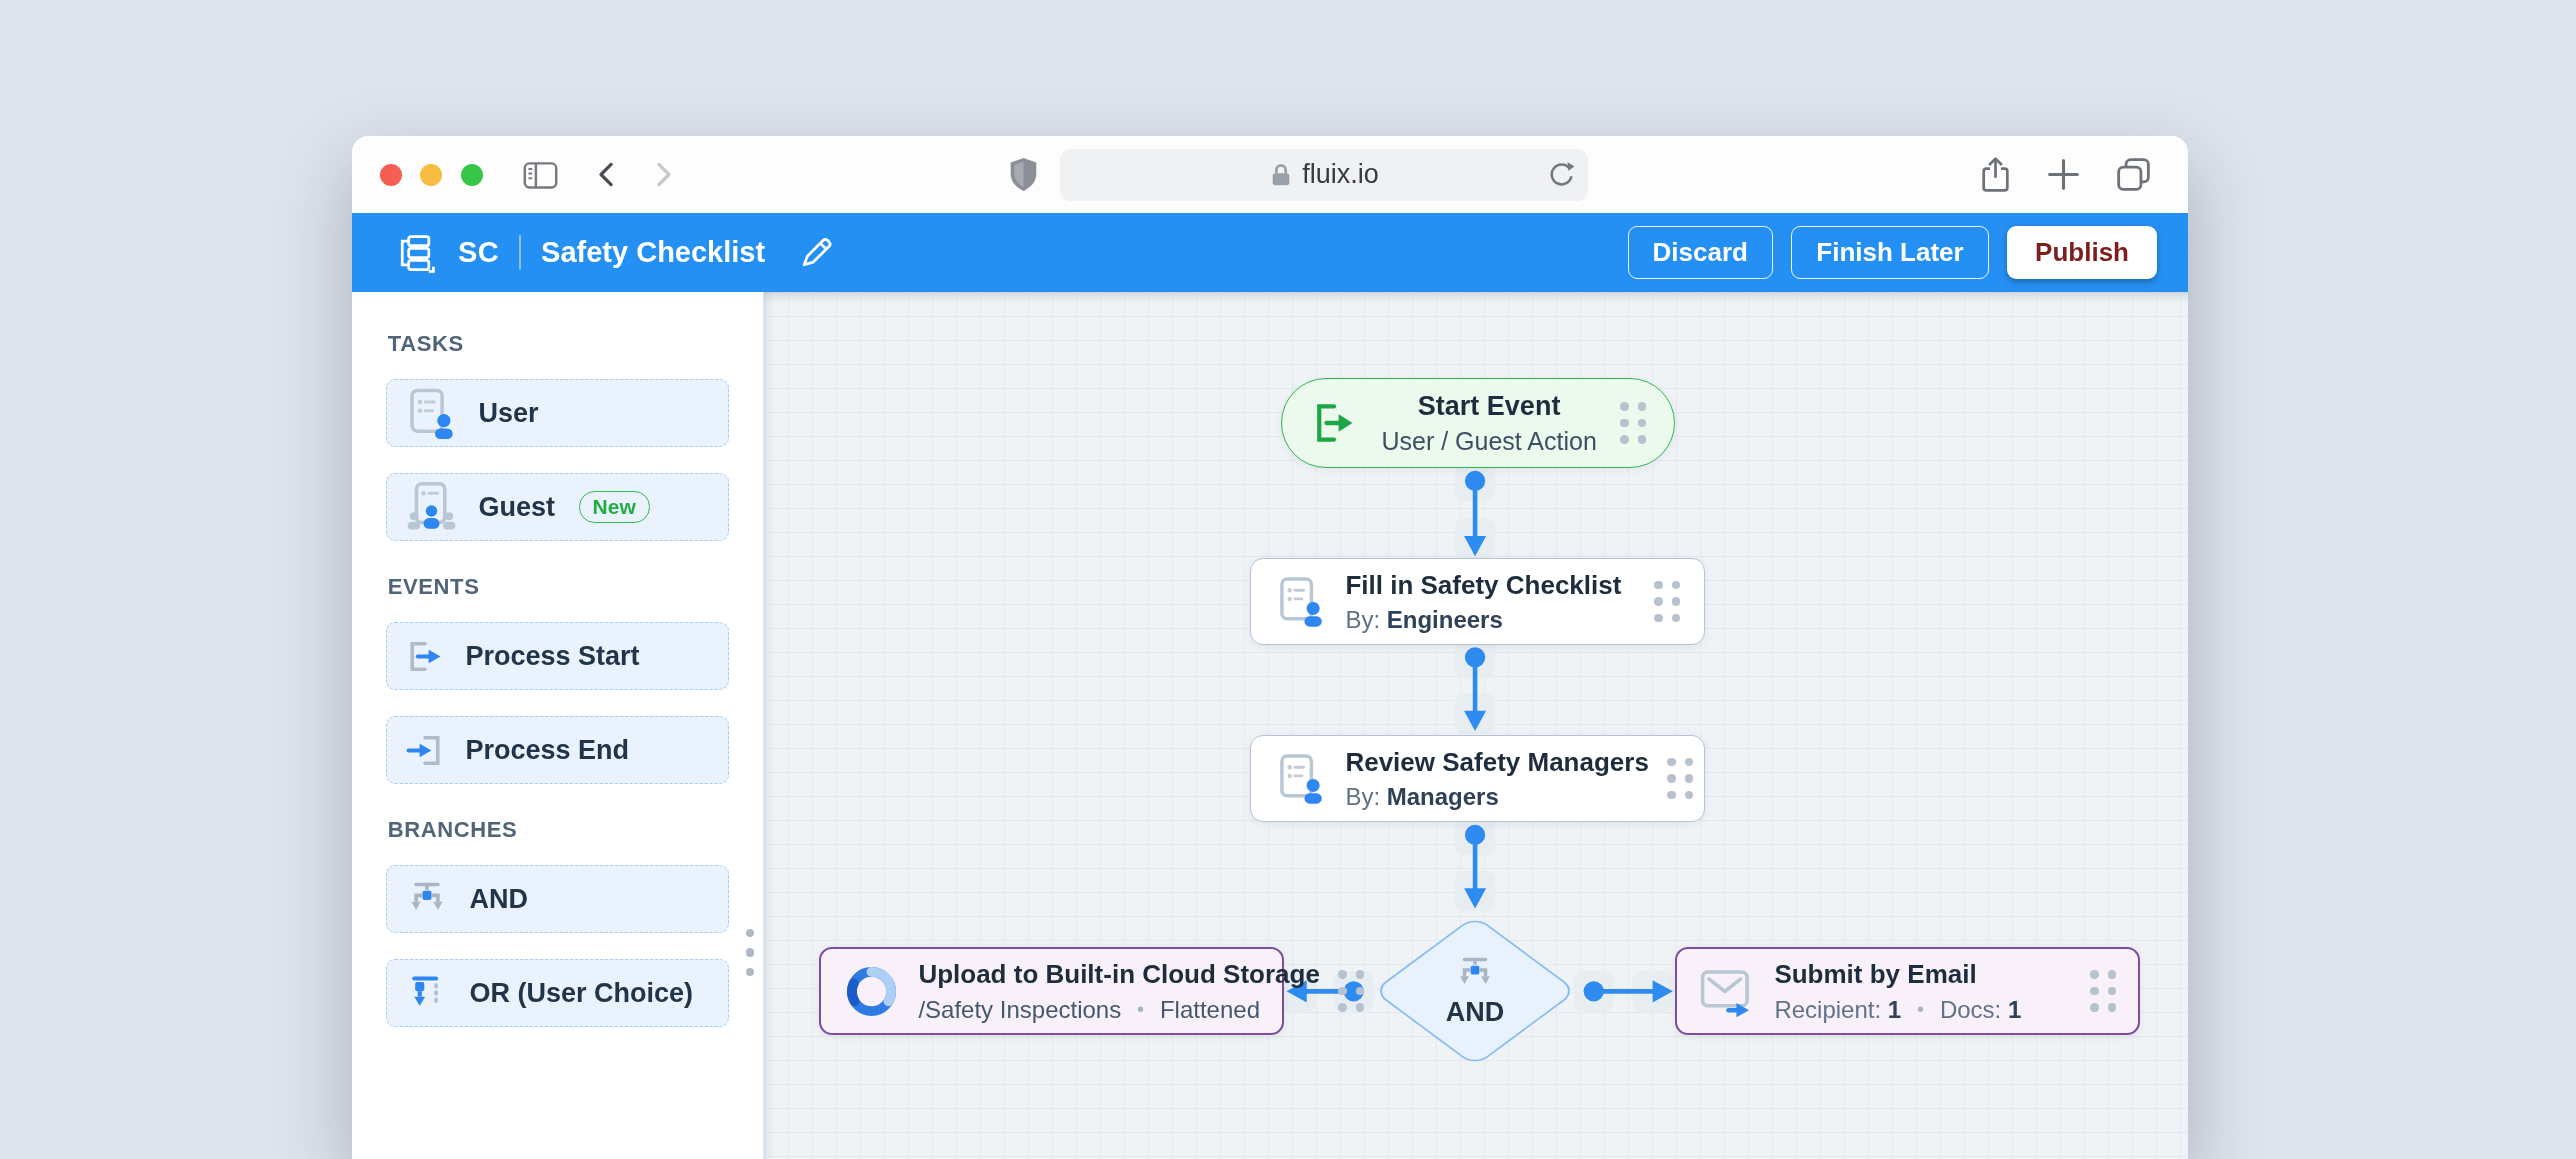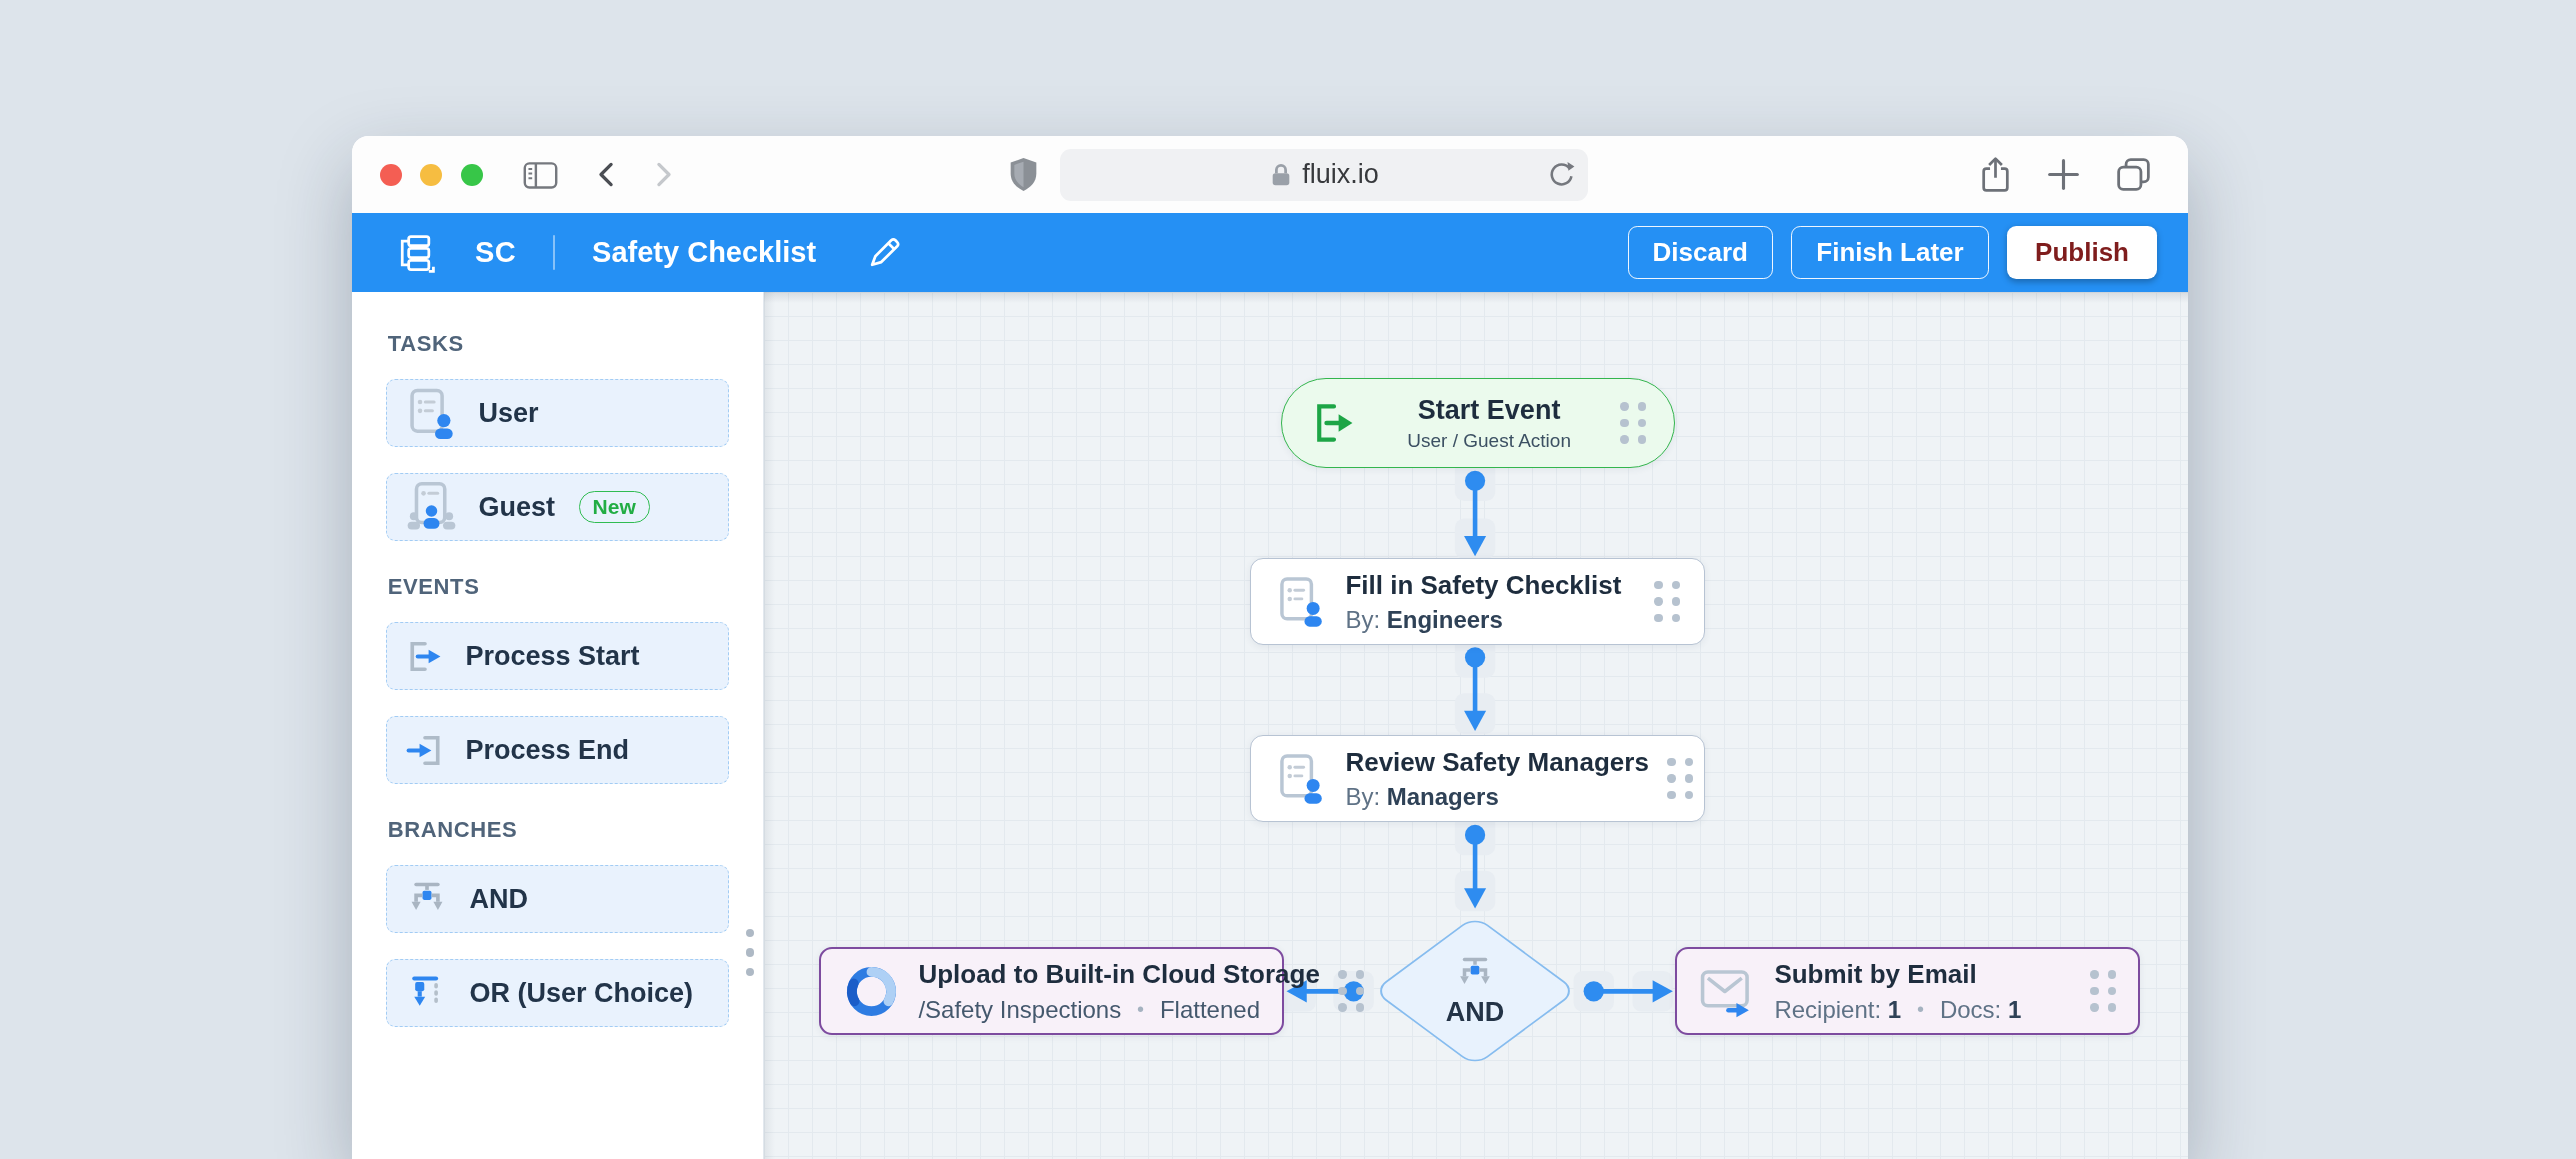--- a/index.html
+++ b/index.html
@@ -25,21 +25,21 @@
   .url-zone{position:absolute;left:655px;top:0;height:77px;display:flex;align-items:center;gap:20px}
   .url-field{
     width:528px;height:52px;background:#f0f1f3;border-radius:11px;position:relative;
     display:flex;align-items:center;justify-content:center;gap:9.2px;cursor:text;
   }
   .url-text{font-size:27px;color:#37393c}
   .reload{position:absolute;right:11px;top:50%;transform:translateY(-50%)}
   .tb-right{position:absolute;right:35px;top:0;height:77px;display:flex;align-items:center;gap:33px}
   
   .appbar{height:79px;flex:0 0 auto;background:#2590f4;display:flex;align-items:center;padding:0 31px 0 42px}
-  .app-left{display:flex;align-items:center;gap:37px;color:#fff}
+  .app-left{display:flex;align-items:center;gap:20px;color:#fff}
   .initials{font-size:29px;font-weight:700;letter-spacing:0.5px}
   .vdiv{width:1.8px;height:35px;background:rgba(255,255,255,.45);border-radius:0.9px}
   .wf-title{font-size:29px;font-weight:600}
   .edit-btn{margin-left:11px}
   .app-right{margin-left:auto;display:flex;align-items:center;gap:18.4px}
   .btn{
     height:53px;padding:0 24px;border-radius:9.2px;display:flex;align-items:center;
     border:1.8px solid rgba(255,255,255,.92);background:transparent;color:#fff;
     font-size:26px;font-weight:600;font-family:inherit;cursor:pointer;
   }
@@ -78,21 +78,21 @@
   .node-sub .path-val{color:#44586d}
   .node-sub .sep{color:#a5b2c0;margin:0 9.2px;font-size:20px;vertical-align:1.8px}
   .dots{display:grid;grid-template-columns:repeat(2,8.3px);grid-auto-rows:8.3px;gap:8.3px 9.2px;margin-left:auto;cursor:grab}
   .dots i{width:8.3px;height:8.3px;border-radius:50%;background:#b6c2cf}
   .node-start{
     left:517px;top:86px;width:394px;height:90px;border-radius:46px;
     background:#ebfaed;border:1.8px solid #33b54d;padding:16px 28px;
   }
   .start-text{flex:1;text-align:center}
   .start-text .node-title{font-size:27px}
-  .start-text .node-sub{color:#3c5063;font-size:19px;margin-top:2.8px}
+  .start-text .node-sub{color:#3c5063;font-size:25px;margin-top:2.8px}
   .task{left:486px;width:455px;height:87px;padding:0 24px;gap:18.4px}
   .task .txt{display:flex;flex-direction:column}
   #node-fill{top:266px}
   #node-review{top:443px}
   .purple{background:#f8f1f9;border:2.8px solid #7d4b9f;width:465px;height:88px;top:655px;padding:15px 22px;gap:18.4px}
   .purple .txt{display:flex;flex-direction:column}
   #node-upload{left:55px}
   #node-email{left:911px}
   .diamond-wrap{position:absolute;left:605px;top:621px;width:212px;height:156px;z-index:2;cursor:grab}
   .diamond-shape{

